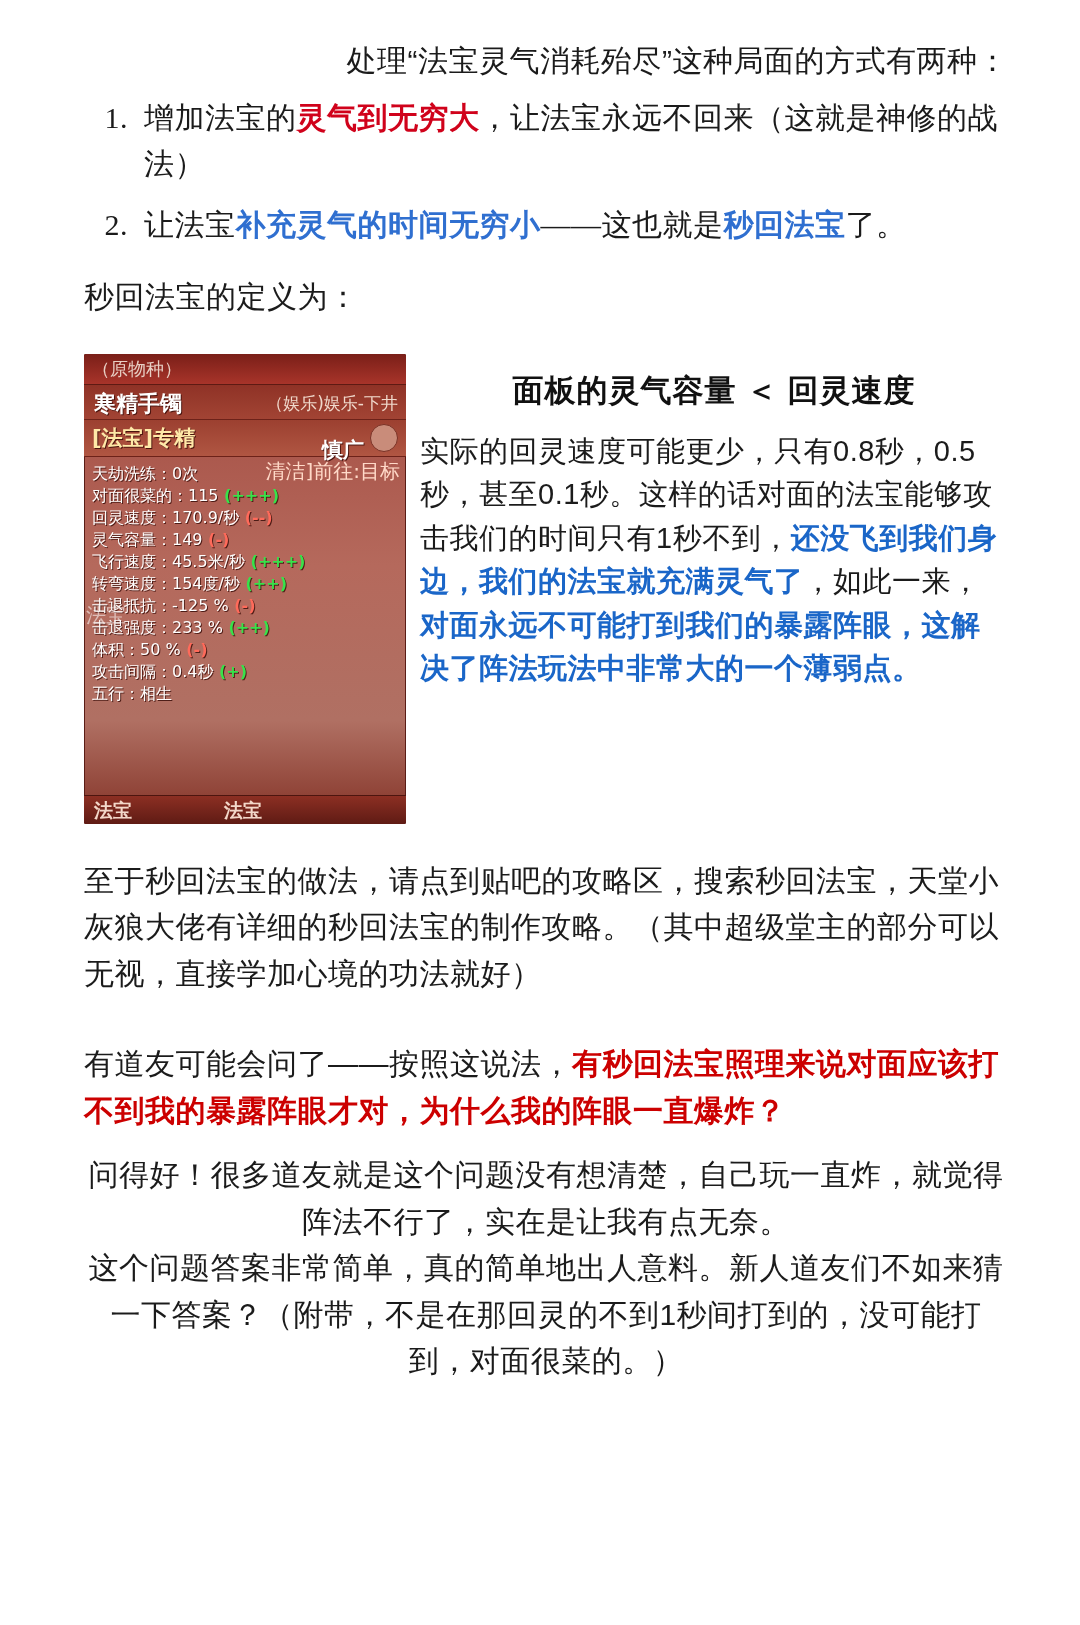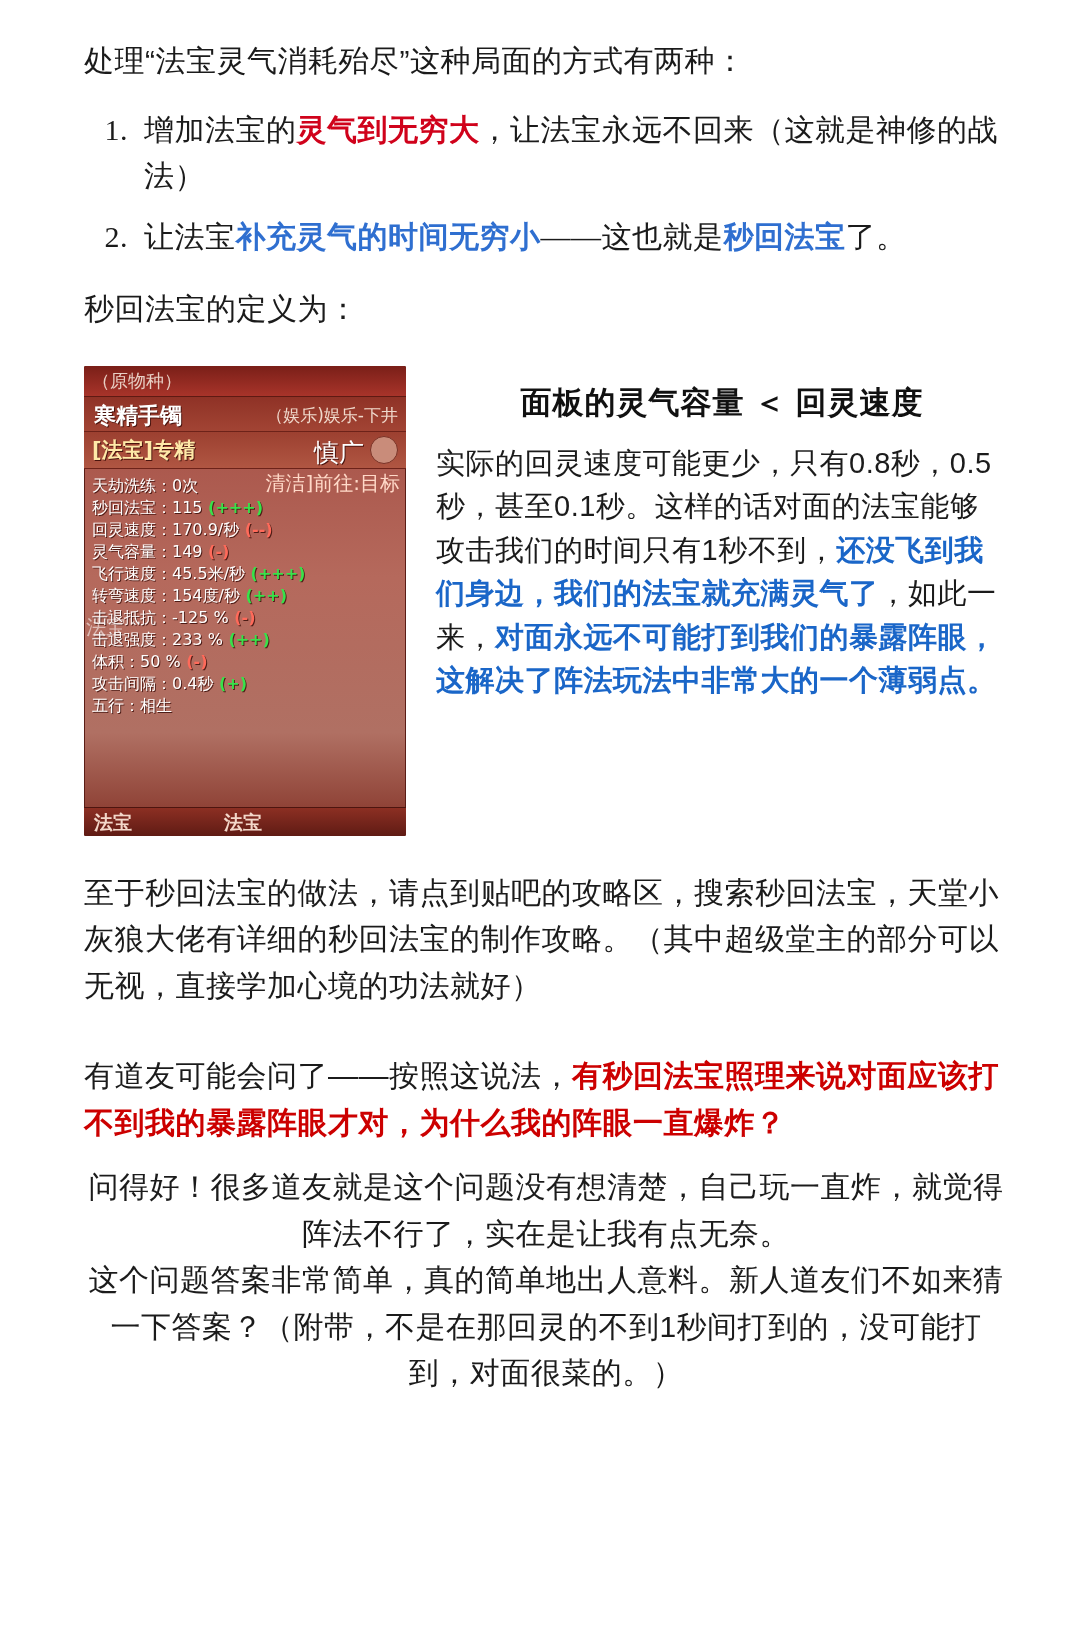--- a/index.html
+++ b/index.html
@@ -24,21 +24,22 @@
   p {
     margin: 0;
     font-size: 30px;
     line-height: 1.55;
     letter-spacing: 0.5px;
   }
   .para {
     margin-bottom: 18px;
   }
   .lead {
-    margin-bottom: 22px;
+    margin-bottom: 10px;
+    text-align: right;
   }
   ol.steps {
     margin: 0 0 26px 0;
     padding-left: 52px;
     list-style: decimal;
     font-family: Liberation Serif, serif;
   }
   ol.steps li {
     font-size: 30px;
     line-height: 1.55;
@@ -63,21 +64,21 @@
     font-weight: bold;
   }
   .def-line {
     margin-bottom: 33px;
   }
 
   
   .figure-row {
     display: flex;
     align-items: flex-start;
-    gap: 30px;
+    gap: 14px;
     margin-bottom: 34px;
   }
   .panel {
     width: 322px;
     flex: 0 0 322px;
     height: 470px;
     position: relative;
     overflow: hidden;
     border-radius: 2px;
     background: linear-gradient(180deg,#6d2a22 0%, #8b3a2c 6%, #a9554a 16%, #b5695c 45%, #b07063 78%, #8d4034 95%, #6b241c 100%);
@@ -132,23 +133,23 @@
     left: 8px;
     top: 4px;
     font-size: 21px;
     font-weight: bold;
     color: #ffe9a8;
     text-shadow: 1px 1px 0 #4a140e;
   }
   .panel .tagrow .owner {
     position: absolute;
     right: 42px;
-    top: 4px;
-    font-size: 25px;
-    font-weight: normal;
+    top: 16px;
+    font-size: 21px;
+    font-weight: bold;
     color: #ffffff;
     text-shadow: 1px 1px 0 #4a140e;
   }
   .panel .tagrow .avatar {
     position: absolute;
     right: 8px;
     top: 4px;
     width: 26px;
     height: 26px;
     border-radius: 50%;
@@ -267,21 +268,21 @@
       <div class="tagrow">
         <div class="tag">[法宝]专精</div>
         <div class="owner">慎广</div>
         <div class="avatar"></div>
       </div>
       <div class="subnote">清洁]前往:目标</div>
       <div class="sideglyph">法宝</div>
       <div class="stats">
 
       <div class="stat"><span>天劫洗练：</span><span>0次</span></div>
-          <div class="stat"><span>秒回法宝：</span><span>115</span><span class="plus"> (+++)</span></div>
+          <div class="stat"><span>对面很菜的：</span><span>115</span><span class="plus"> (+++)</span></div>
           <div class="stat"><span>回灵速度：</span><span>170.9/秒</span><span class="minus"> (--)</span></div>
           <div class="stat"><span>灵气容量：</span><span>149</span><span class="minus"> (-)</span></div>
           <div class="stat"><span>飞行速度：</span><span>45.5米/秒</span><span class="plus"> (+++)</span></div>
           <div class="stat"><span>转弯速度：</span><span>154度/秒</span><span class="plus"> (++)</span></div>
           <div class="stat"><span>击退抵抗：</span><span>-125 %</span><span class="minus"> (-)</span></div>
           <div class="stat"><span>击退强度：</span><span>233 %</span><span class="plus"> (++)</span></div>
           <div class="stat"><span>体积：</span><span>50 %</span><span class="minus"> (-)</span></div>
           <div class="stat"><span>攻击间隔：</span><span>0.4秒</span><span class="plus"> (+)</span></div>
           <div class="stat"><span>五行：</span><span>相生</span></div>
         </div>

